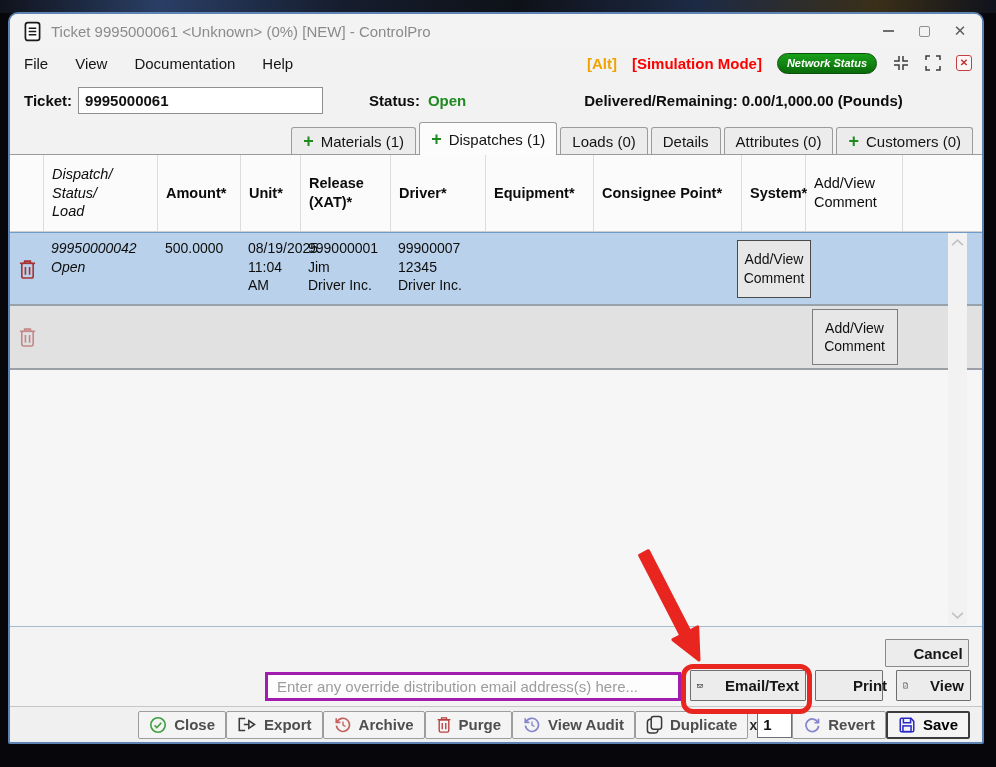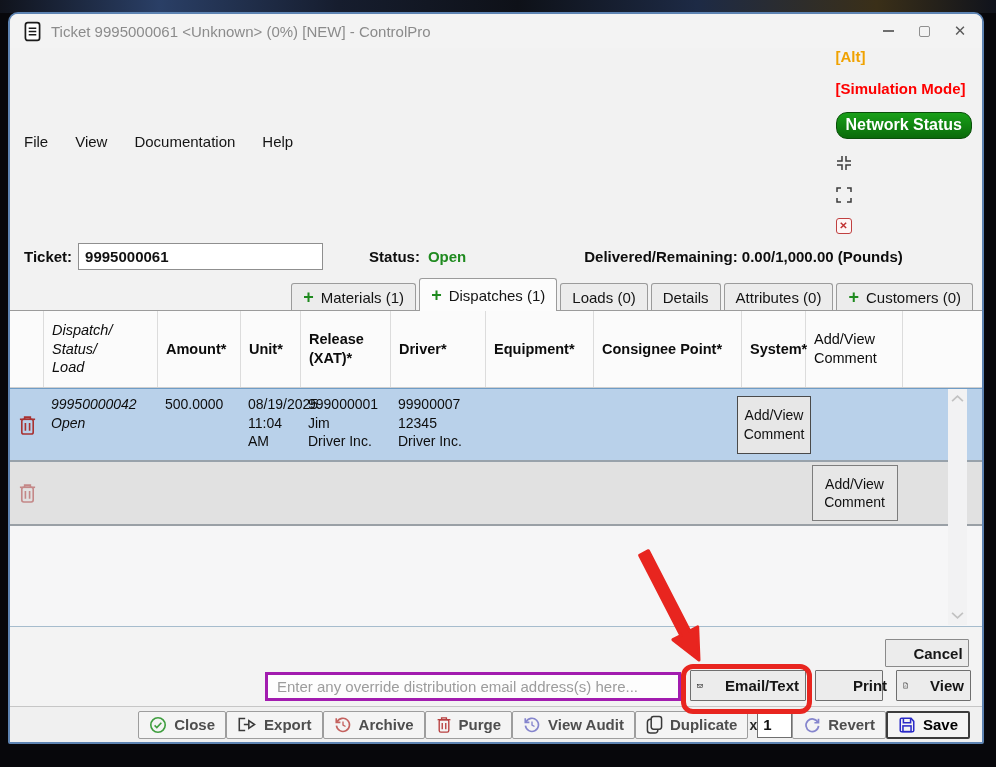--- a/index.html
+++ b/index.html
@@ -21,24 +21,24 @@
     display:flex; flex-direction:column;
   }
   .titlebar { flex:0 0 34px; display:flex; align-items:center; padding:0 4px 0 14px; border-radius:8px 8px 0 0; background:#f3f3f3; }
   .title-text { color:#8b8b8b; font-size:15px; margin-left:10px; flex:1; white-space:nowrap; overflow:hidden; }
   .win-btn { width:36px; height:28px; display:flex; align-items:center; justify-content:center; color:#5a5a5a; font-size:15px; }
   .min-glyph { width:11px; border-top:2px solid #6e6e6e; }
   .max-glyph { width:11px; height:11px; border:1.5px solid #8f8f8f; border-radius:2px; }
 
   .menubar { flex:0 0 30px; display:flex; align-items:center; padding:0 10px 0 14px; background:#f2f2f2; font-size:15px; }
   .menu-item { margin-right:27px; color:#151515; cursor:default; }
-  .menu-right { margin-left:auto; display:flex; align-items:flex-start; gap:15px;flex-direction:column; }
+  .menu-right { margin-left:auto; display:flex; align-items:center; gap:15px; }
   .alt-badge { color:#f0a200; font-weight:700; }
   .sim-badge { color:#fe0000; font-weight:700; }
-  .net-badge { background:linear-gradient(#19a019,#0a6a0a); border:1px solid #0a4f0a; border-radius:11px; color:#fff; font-size:16px; font-weight:700; padding:3px 9px 4px; }
+  .net-badge { background:linear-gradient(#19a019,#0a6a0a); border:1px solid #0a4f0a; border-radius:11px; color:#fff; font-size:11px; font-style:italic; font-weight:700; padding:3px 9px 4px; }
   .mini-icon { width:17px; height:17px; display:flex; align-items:center; justify-content:center; color:#3c3c3c; }
   .redx-box { width:16px; height:16px; border:1.5px solid #c04040; border-radius:3px; background:#fdf6f6; color:#c03030; font-size:10px; font-weight:700; display:flex; align-items:center; justify-content:center; line-height:1; }
 
   .ticketbar { flex:0 0 44px; display:flex; align-items:center; padding:0 14px; background:#f2f2f2; font-size:15px; color:#0d0d0d; }
   .ticket-label { font-weight:700; }
   .ticket-input { width:245px; height:27px; margin-left:6px; border:1px solid #8f8f8f; background:#fff; font-family:"Liberation Sans",sans-serif; font-size:15px; font-weight:700; padding:0 6px; color:#111; }
   .status-label { margin-left:46px; font-weight:600; }
   .status-val { color:#1f8a1f; font-weight:700; margin-left:8px; }
   .delivered { margin-left:118px; font-weight:600; }
 

